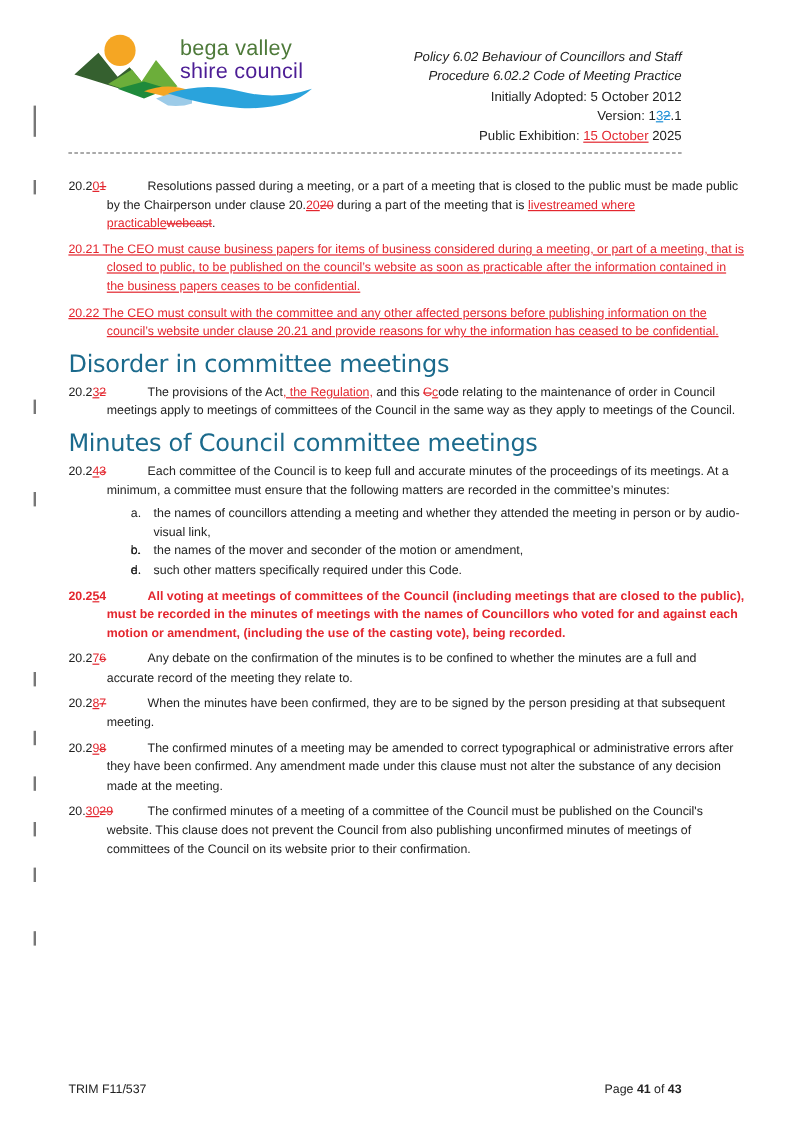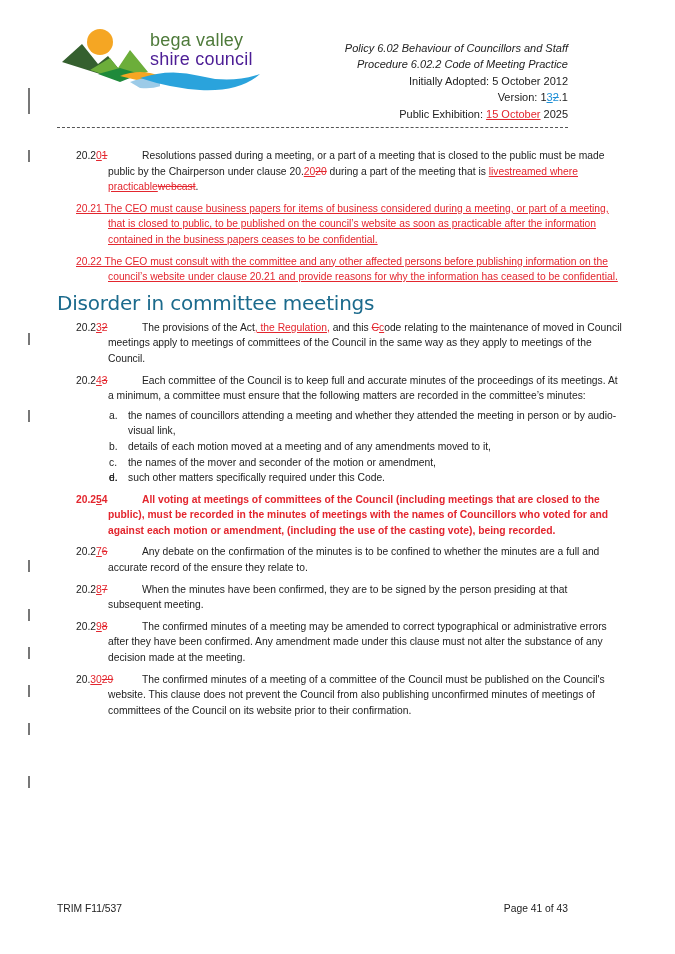--- a/index.html
+++ b/index.html
@@ -20,36 +20,36 @@
   .ins { color: #e3262e; text-decoration: underline; }
   .del { color: #e3262e; text-decoration: line-through; }
   .ins-blue { color: #1e8fd6; text-decoration: underline; }
   .del-blue { color: #1e8fd6; text-decoration: line-through; }
   .rule { position: absolute; left: 57px; right: 55px; top: 127px; border-top: 1px dashed #555; height: 0; }
 
   .changebar { position: absolute; left: 28px; width: 1.5px; background: #777; }
 
   
   .content { position: absolute; left: 57px; top: 148px; width: 565px; }
-  .para { position: relative; padding-left: 32px; line-height: 15.6px; margin-bottom: 6px; margin-left: 19px; }
+  .para { position: relative; padding-left: 32px; line-height: 15.6px; margin-bottom: 6px; }
   .para .num { position: absolute; left: 0; top: 0; }
   .para .tab { display: inline-block; width: 34px; }
   .para.red, .para.red .num { color: #e3262e; font-weight: bold; }
   .para.inserted, .para.inserted .num { color: #e3262e; text-decoration: underline; }
   h2 {
     font-family: "DejaVu Sans", sans-serif; font-weight: normal;
     color: #1b6a8c; font-size: 20px; margin: 4px 0 5px 0; letter-spacing: -0.2px;
   }
   ol.list { list-style: none; margin: 0 0 6px 0; padding: 0 0 0 52px; line-height: 15.6px; }
   ol.list li { position: relative; padding-left: 19px; }
   ol.list li .bul { position: absolute; left: 0; }
 
   .footer-left { position: absolute; left: 57px; top: 903px; font-size: 10.3px; }
   .footer-right { position: absolute; right: 55px; top: 903px; font-size: 10.3px; }
-  .footer-right b { font-weight: normal; margin-top: 21px; }
+  .footer-right b { font-weight: bold; margin-top: 21px; }
 </style>
 </head>
 <body>
 
 <div class="page">
 
   <div class="logo">
     <svg width="100" height="70" viewBox="0 0 100 70" style="position:absolute;left:0;top:0;">
       <circle cx="40" cy="18" r="13" fill="#f5a623"></circle>
       <path d="M2 38 L22 20 L38 40 L48 32 L58 44 L40 50 Z" fill="#35602f"></path>
@@ -100,45 +100,46 @@
     </div>
 
     <div class="para inserted" style="padding-left:0;">
       <div style="padding-left:32px;text-indent:-32px;">20.22 The CEO must consult with the committee and any other affected persons before publishing information on the council’s website under clause 20.21 and provide reasons for why the information has ceased to be confidential.</div>
     </div>
 
     <h2>Disorder in committee meetings</h2>
 
     <div class="para">
       <span class="num"><span>20.2</span><span class="ins">3</span><span class="del">2</span></span>
-      <span class="tab"></span><span>The provisions of the Act</span><span class="ins">, the Regulation,</span><span> and this </span><span class="del">C</span><span class="ins">c</span><span>ode relating to the maintenance of moved in Council meetings apply to meetings of committees of the Council in the same way as they apply to meetings of the Council.</span>
+      <span class="tab"></span><span>The provisions of the Act</span><span class="ins">, the Regulation,</span><span> and this </span><span class="del">C</span><span class="ins">c</span><span>ode relating to the maintenance of order in Council meetings apply to meetings of committees of the Council in the same way as they apply to meetings of the Council.</span>
     </div>
 
+    <h2>Minutes of Council committee meetings</h2>
 
     <div class="para" style="margin-bottom:4px;">
       <span class="num"><span>20.2</span><span class="ins">4</span><span class="del">3</span></span>
       <span class="tab"></span><span>Each committee of the Council is to keep full and accurate minutes of the proceedings of its meetings. At a minimum, a committee must ensure that the following matters are recorded in the committee’s minutes:</span>
     </div>
     <ol class="list">
       <li><span class="bul">a.</span><span>the names of councillors attending a meeting and whether they attended the meeting in person or by audio-visual link,</span></li>
-      <li><span class="bul">b.</span><span>details of each motion moved at a meeting and of any amendments moved to it,</span></li>
+      <li><span class="bul">b.</span></li>
       <li><span class="bul">c.</span><span>the names of the mover and seconder of the motion or amendment,</span></li>
       <li><span class="bul">d.</span></li>
       <li><span class="bul">e.</span><span>such other matters specifically required under this Code.</span></li>
     </ol>
 
     <div class="para red">
       <span class="num"><span>20.2</span><span style="text-decoration:underline;">5</span><span>4</span></span>
       <span class="tab"></span><span>All voting at meetings of committees of the Council (including meetings that are closed to the public), must be recorded in the minutes of meetings with the names of Councillors who voted for and against each motion or amendment, (including the use of the casting vote), being recorded.</span>
     </div>
 
 
     <div class="para">
       <span class="num"><span>20.2</span><span class="ins">7</span><span class="del">6</span></span>
-      <span class="tab"></span><span>Any debate on the confirmation of the minutes is to be confined to whether the minutes are a full and accurate record of the ensure they relate to.</span>
+      <span class="tab"></span><span>Any debate on the confirmation of the minutes is to be confined to whether the minutes are a full and accurate record of the meeting they relate to.</span>
     </div>
 
     <div class="para">
       <span class="num"><span>20.2</span><span class="ins">8</span><span class="del">7</span></span>
       <span class="tab"></span><span>When the minutes have been confirmed, they are to be signed by the person presiding at that subsequent meeting.</span>
     </div>
 
     <div class="para">
       <span class="num"><span>20.2</span><span class="ins">9</span><span class="del">8</span></span>
       <span class="tab"></span><span>The confirmed minutes of a meeting may be amended to correct typographical or administrative errors after they have been confirmed. Any amendment made under this clause must not alter the substance of any decision made at the meeting.</span>

